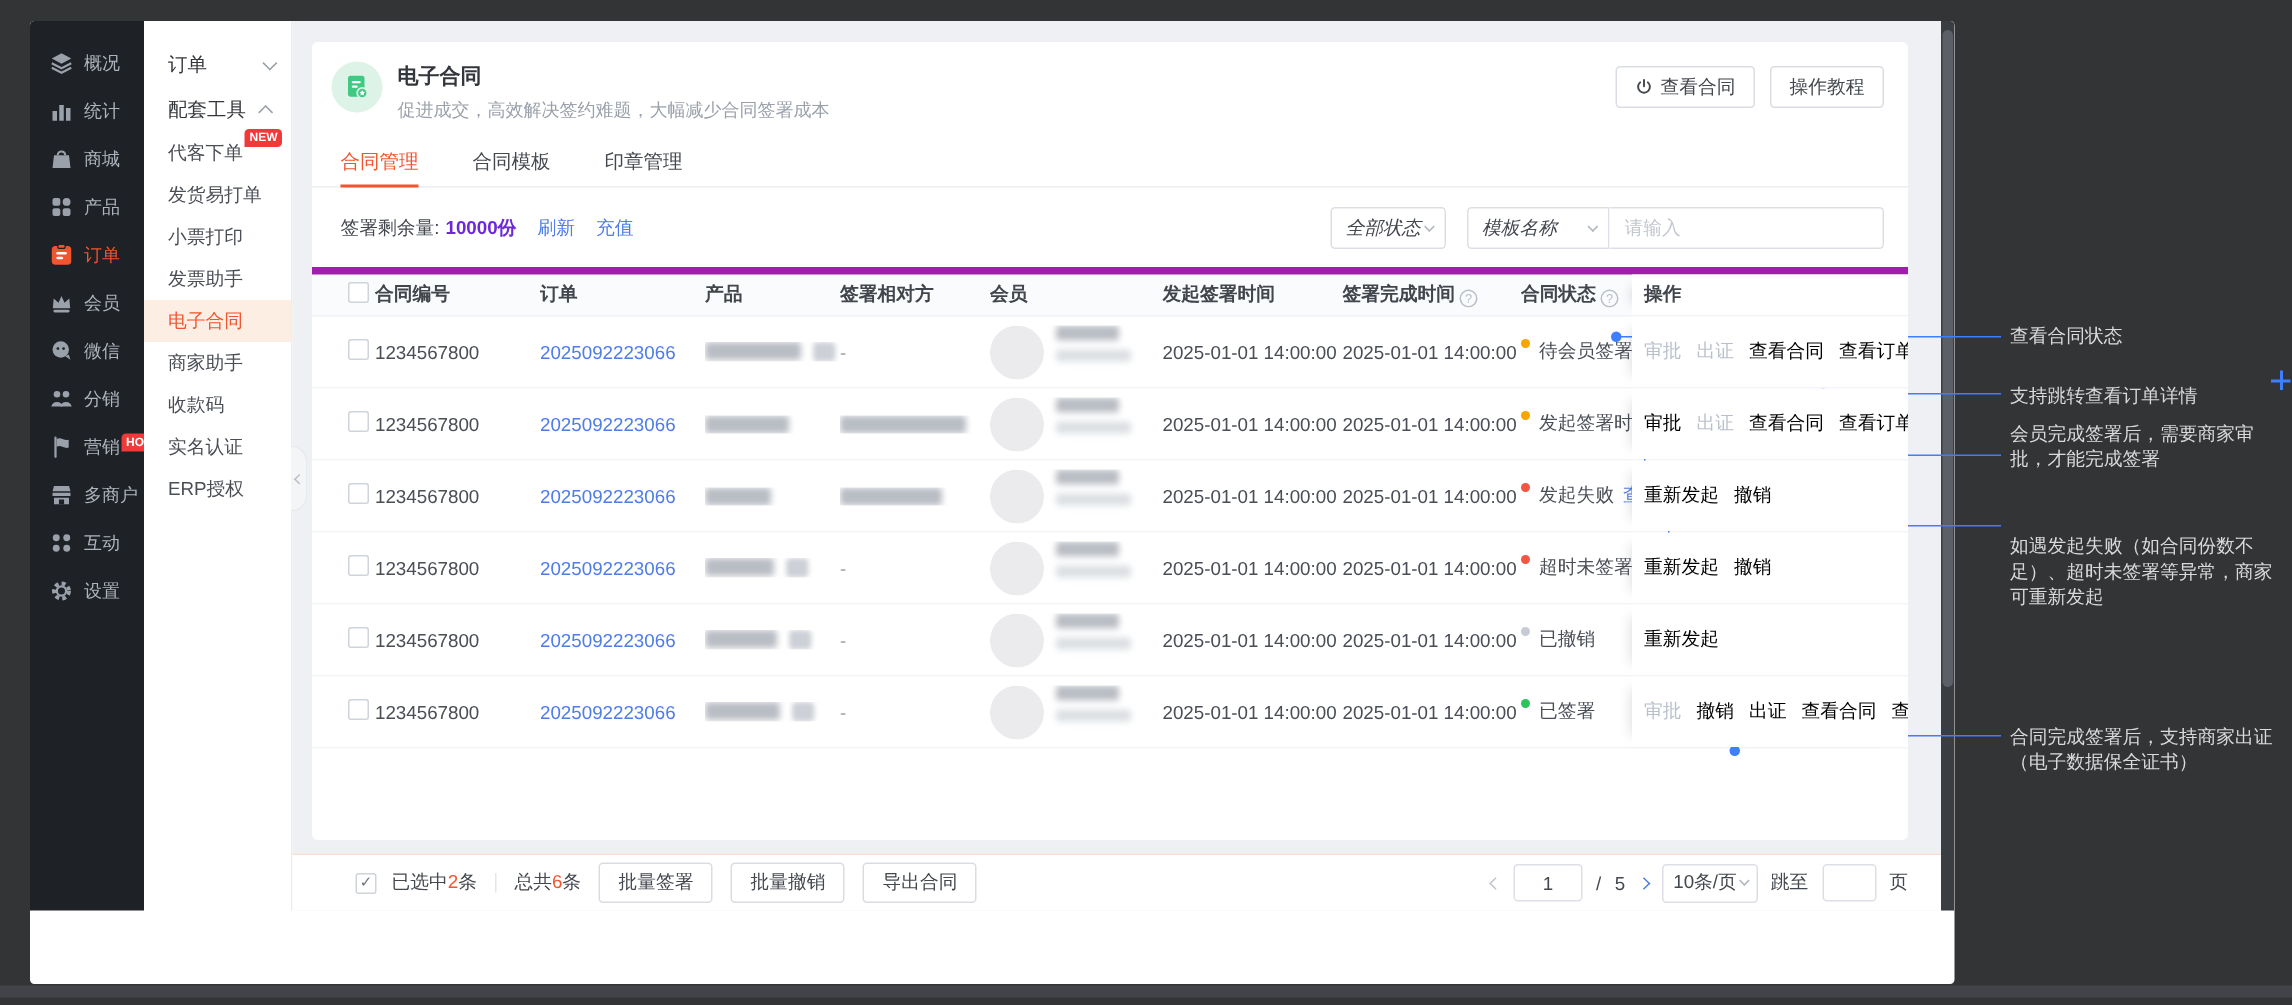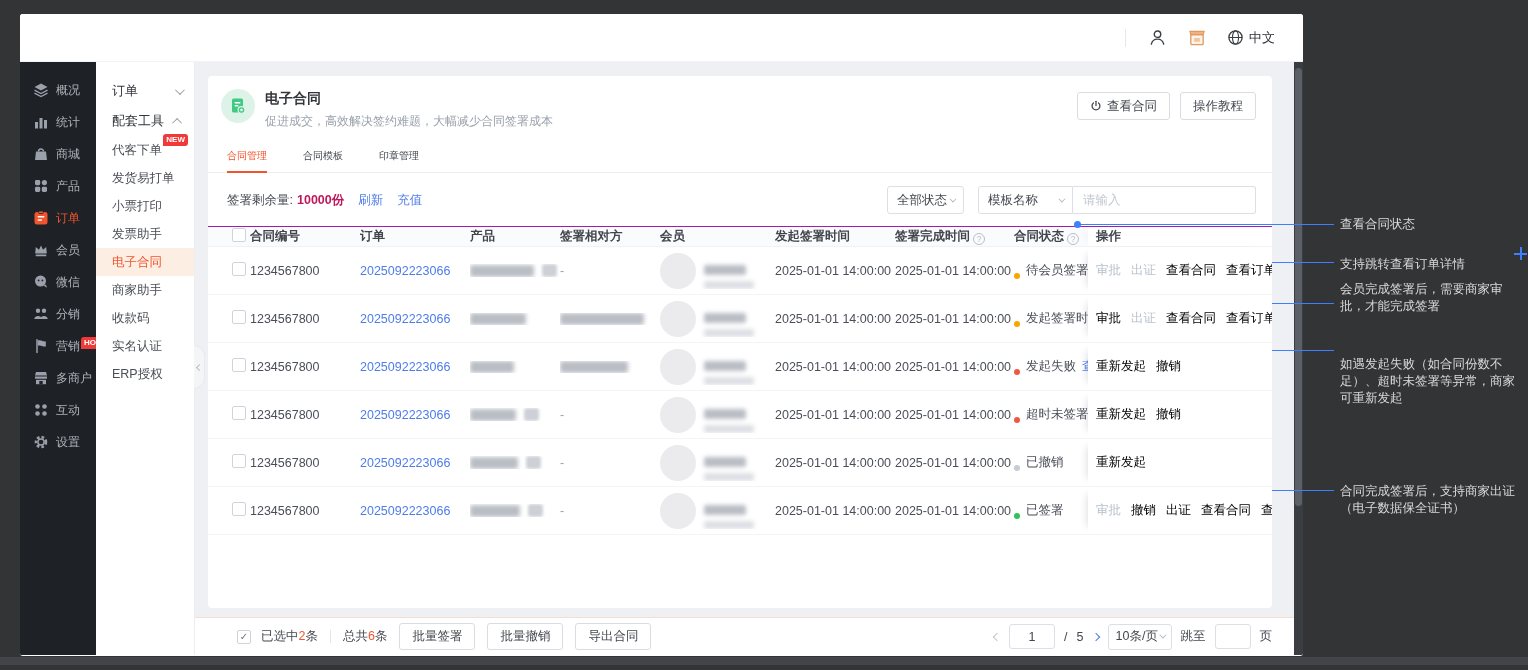--- a/index.html
+++ b/index.html
@@ -42,52 +42,52 @@
   .card { position:absolute; left:13px; top:14px; width:1064px; height:532px; background:#fff; border-radius:4px; }
 
   .card-head { display:flex; align-items:flex-start; padding:13px 16px 0 13px; }
   .green-ic { width:34px; height:34px; border-radius:50%; background:#def3e8; flex:none; display:flex; align-items:center; justify-content:center; margin-right:10px; }
   .ph-title { font-size:14px; font-weight:bold; color:#33363b; padding-top:1px; }
   .ph-sub { font-size:12px; color:#9ba1ab; margin-top:5px; }
   .head-btns { margin-left:auto; display:flex; gap:10px; padding-top:3px; }
   .btn { display:inline-flex; align-items:center; gap:5px; border:1px solid #d9dde3; background:#fff; border-radius:3px; height:28px; padding:0 12px; font-size:12.5px; color:#43474e; cursor:pointer; white-space:nowrap; }
 
   .tabs { display:flex; gap:36px; padding:0 19px; border-bottom:1px solid #ebedf0; margin-top:9px; }
-  .tab { font-size:10px; color:#43474e; line-height:33px; position:relative; cursor:pointer; }
+  .tab { font-size:13px; color:#43474e; line-height:33px; position:relative; cursor:pointer; }
   .tab.active { color:#f0552f; }
   .tab.active::after { content:""; position:absolute; left:0; right:0; bottom:-1px; height:2px; background:#f0552f; }
 
   .toolbar { display:flex; align-items:center; padding:13px 16px 11px 19px; }
   .quota { font-size:12.5px; color:#43474e; display:flex; align-items:center; gap:4px; }
-  .quota b { color:#be185d; }
+  .quota b { color:#6d28d9; }
   a.blue { color:#4e7ce9; text-decoration:none; cursor:pointer; }
   .quota a { margin-left:10px; font-size:12.5px; }
   .filters { margin-left:auto; display:flex; align-items:center; }
-  .sel { height:28px; border:1px solid #dcdfe5; border-radius:3px; background:#fff; display:flex; align-items:center; justify-content:space-between; padding:0 9px; font-size:12.5px; color:#43474e; cursor:pointer; }
+  .sel { height:28px; border:1px solid #dcdfe5; border-radius:3px; background:#fff; display:flex; align-items:center; justify-content:space-between; padding:0 9px; font-size:12.5px; color:#43474e; cursor:pointer;font-style:italic; }
   .sel .caret { width:5px; height:5px; border-color:#b3b8c0; }
   .sel.status { width:77px; margin-right:14px; }
   .group { display:flex; }
   .group .sel { width:95px; border-radius:3px 0 0 3px; }
   .group input { width:183px; height:28px; border:1px solid #dcdfe5; border-left:none; border-radius:0 3px 3px 0; padding:0 10px; font-size:12.5px; color:#43474e; outline:none; }
   .group input::placeholder { color:#c3c8cf; }
 
   
   .tbl { margin-top:1px; }
   .trow { display:grid; grid-template-columns:42px 110px 110px 90px 100px 115px 120px 119px 74px 184px; align-items:center; }
-  .thead { height:21px; background:#fafbfc; border-top:1px solid #a21caf; border-bottom:1px solid #f0f2f5; font-size:12.5px; font-weight:bold; color:#41454c; }
+  .thead { height:33px; background:#fafbfc; border-top:5px solid #a21caf; border-bottom:1px solid #f0f2f5; font-size:12.5px; font-weight:bold; color:#41454c; }
   .tbody-row { height:48px; border-bottom:1px solid #f2f4f7; font-size:12.5px; color:#4a4e57; }
   .cell { overflow:hidden; white-space:nowrap; }
   .cell.ck { padding-left:24px; }
   .cell.ops { height:100%; display:flex; align-items:center; gap:10px; background:#fff; box-shadow:-8px 0 8px -8px rgba(60,70,90,.22); padding-left:8px; position:relative; z-index:2; }
   .oplink { color:#000000; cursor:pointer; }
   .oplink.dis { color:#b9c0cc; cursor:default; }
   .cb { width:14px; height:14px; border:1px solid #cfd3da; border-radius:2px; background:#fff; display:inline-flex; align-items:center; justify-content:center; cursor:pointer; }
   .cb.checked::after { content:"✓"; font-size:10px; color:#6d727b; line-height:1; }
   .info-ic { display:inline-flex; width:12px; height:12px; border:1px solid #b9bec7; border-radius:50%; color:#b9bec7; font-size:8.5px; align-items:center; justify-content:center; margin-left:3px; vertical-align:-2px; font-weight:normal; }
-  .hflex { display:flex; align-items:flex-end; }
+  .hflex { display:flex; align-items:flex-start; }
   .blur { background:#b9bdc4; border-radius:2px; filter:blur(2.3px); display:inline-block; }
   .pill { width:15px; height:13px; background:#cdd1d7; border-radius:3px; filter:blur(1.6px); display:inline-block; margin-left:8px; }
   .dash { color:#9ba1ab; }
   .avatar { width:36px; height:36px; border-radius:50%; background:#ebebed; flex:none; margin-right:8px; }
   .mcol { display:flex; flex-direction:column; gap:6px; }
   .dot { width:6px; height:6px; border-radius:50%; display:inline-block; margin-right:6px; flex:none; }
   .dot.pending { background:#f7a500; } .dot.error { background:#f25643; }
   .dot.revoked { background:#c6cbd4; } .dot.success { background:#2fc25b; }
   .statuslink { color:#4e7ce9; margin-left:6px; }
 
@@ -118,44 +118,20 @@
   .a-plus::after { content:""; position:absolute; left:5.5px; top:0; width:2px; height:13px; background:#3d7fff; }
 </style>
 </head>
 <body>
 
 <div class="stage">
   <div class="bottom-band"></div>
 
   <div class="window">
 
-    <div class="topbar">
-      <div class="vdiv"></div>
-      <span>
-        <svg width="19" height="19" viewBox="0 0 20 20">
-            <circle cx="10" cy="6.5" r="3.4" fill="none" stroke="#3c4046" stroke-width="1.5"></circle>
-            <path d="M3.5 17c.8-3.6 3.4-5.3 6.5-5.3s5.7 1.7 6.5 5.3" fill="none" stroke="#3c4046" stroke-width="1.5" stroke-linecap="round"></path>
-          </svg>
-      </span>
-      <span>
-        <svg width="20" height="19" viewBox="0 0 20 20">
-            <path d="M3.5 7h13v9.5a1 1 0 0 1-1 1h-11a1 1 0 0 1-1-1Z" fill="#fdf3ea" stroke="#e09a5f" stroke-width="1.4"></path>
-            <path d="M2.5 3.5h15l-1 3.5h-13Z" fill="#f0b183" stroke="#e09a5f" stroke-width="1.2"></path>
-            <rect x="7" y="10.5" width="6" height="4" fill="#f3c49c"></rect>
-          </svg>
-      </span>
-      <span class="lang">
-        <svg width="17" height="17" viewBox="0 0 18 18">
-            <circle cx="9" cy="9" r="7" fill="none" stroke="#3c4046" stroke-width="1.4"></circle>
-            <ellipse cx="9" cy="9" rx="3.2" ry="7" fill="none" stroke="#3c4046" stroke-width="1.2"></ellipse>
-            <path d="M2 9h14" stroke="#3c4046" stroke-width="1.2"></path>
-          </svg>
-        <span>中文</span>
-      </span>
-    </div>
 
     <div class="app">
 
       <nav class="side1">
         <div class="s1item">
           <svg width="16" height="16" viewBox="0 0 16 16">
               <path d="M8 1.5 14.5 5 8 8.5 1.5 5Z" fill="#9aa1ab"></path>
               <path d="M1.5 8.2 8 11.5l6.5-3.3" fill="none" stroke="#9aa1ab" stroke-width="1.4"></path>
               <path d="M1.5 11.2 8 14.5l6.5-3.3" fill="none" stroke="#9aa1ab" stroke-width="1.4"></path>
             </svg>

